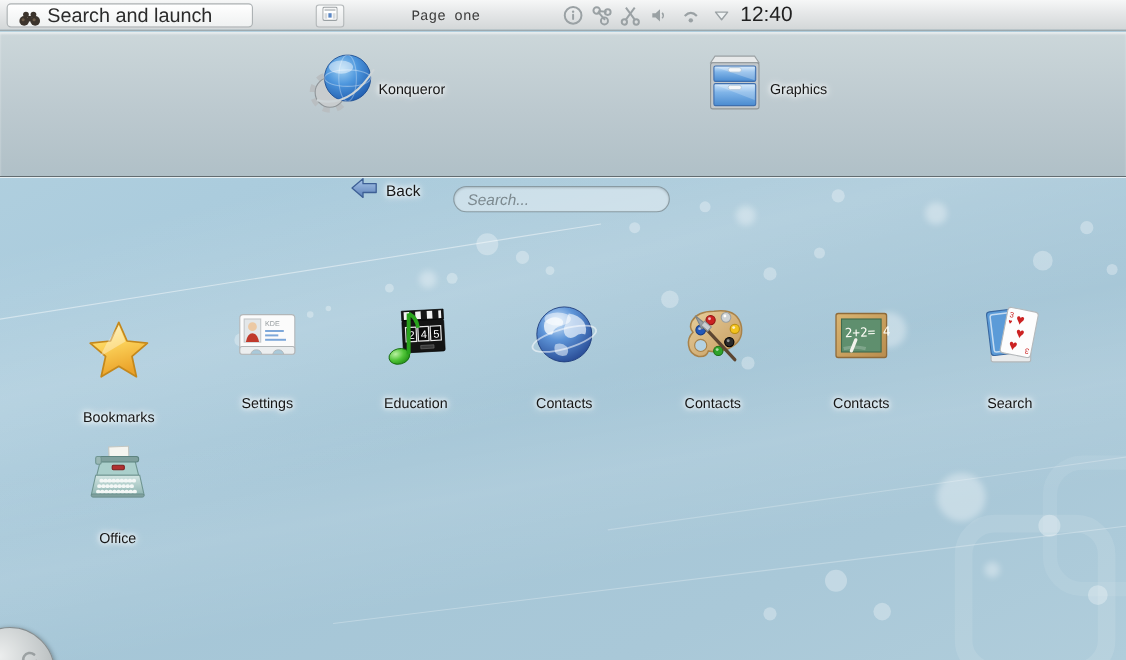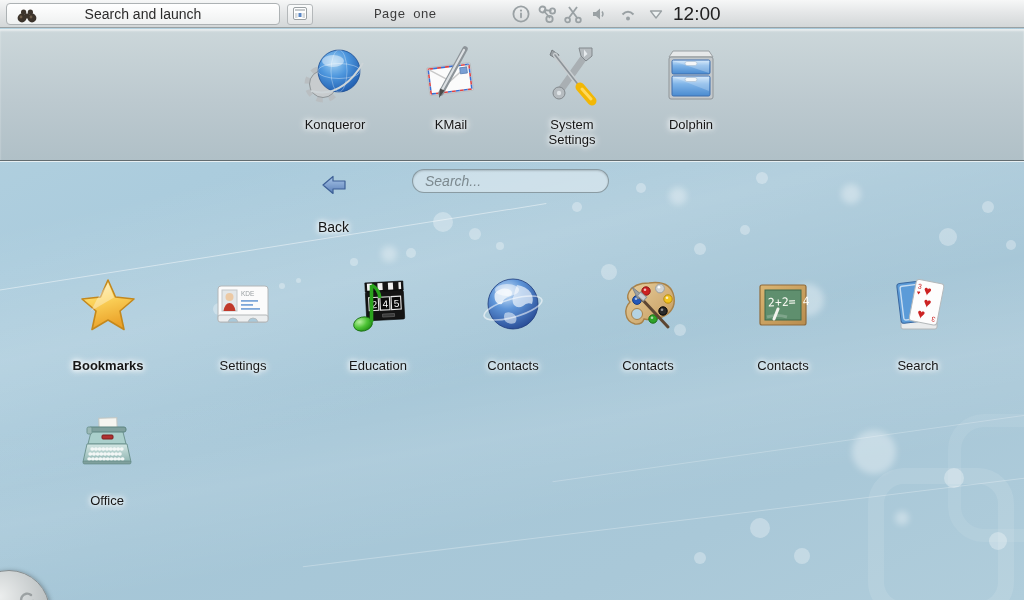--- a/index.html
+++ b/index.html
@@ -19,51 +19,51 @@
   .h2 { left:300px; top:520px; width:760px; transform:rotate(-7deg); opacity:.6; }
   .h3 { left:550px; top:445px; width:520px; transform:rotate(-8deg); opacity:.5; }
   .bubble { position:absolute; border-radius:50%; background:rgba(255,255,255,0.30); pointer-events:none; }
   .bubble.soft { filter:blur(3px); background:rgba(255,255,255,0.35); }
   .sq-outline { position:absolute; border:16px solid rgba(255,255,255,0.10); border-radius:36px; pointer-events:none; }
 
   
   .top-panel { position:absolute; left:0; top:0; width:1024px; height:28px;
     background:linear-gradient(#f6f7f7 0%,#e5e7e8 45%,#d3d7d8 100%);
     border-bottom:1px solid #9aa1a3; z-index:50; }
-  .sl-button { position:absolute; left:6px; top:3px; width:274px; height:22px;
+  .sl-button { position:absolute; left:6px; top:3px; width:224px; height:22px;
     background:linear-gradient(#ffffff,#eff1f1); border:1px solid #adb2b4; border-radius:4px;
-    display:flex; align-items:center; justify-content:center; font-size:14px; color:#2b2b2b; cursor:pointer; }
+    display:flex; align-items:center; justify-content:center; font-size:18px; color:#2b2b2b; cursor:pointer; }
   .sl-button .binocs { position:absolute; left:10px; top:4px; }
   .panel-tool { position:absolute; left:287px; top:4px; width:26px; height:21px;
     background:linear-gradient(#fbfcfc,#e2e4e5); border:1px solid #b4b8ba; border-radius:3px;
     display:flex; align-items:center; justify-content:center; }
   .page-tab { position:absolute; left:374px; top:7px; font-size:13px; color:#3c3c3c;font-family:Liberation Mono, monospace; }
   .tray { position:absolute; left:508px; top:2px; height:24px; display:flex; align-items:center; }
   .tray-icon { display:flex; align-items:center; justify-content:center; width:26px; height:24px; }
   .clock { position:absolute; left:673px; top:3px; font-size:19px; color:#202020; }
   .task-group { position:absolute; left:727px; top:3px; display:flex; align-items:center; gap:5px; }
   .task-label { font-size:13px; color:#2e2e2e; }
 
   
   .fav-strip { position:absolute; left:0; top:29px; width:1024px; height:131px;
     background:linear-gradient(#ccd7da 0%,#bcc9cf 55%,#b0c0c7 100%);
     box-shadow:inset 0 2px 2px rgba(255,255,255,0.55); z-index:40; }
   .fav-strip::after { content:""; position:absolute; left:0; bottom:-3px; width:100%; height:3px;
     background:linear-gradient(#626c70 0 33%, #e7eff2 33% 66%, rgba(255,255,255,0) 66%); }
-  .fav-item { position:absolute; top:14px; width:110px; display:flex; flex-direction:column; align-items:center; cursor:pointer; }
+  .fav-item { position:absolute; top:14px; width:110px; display:flex; flex-direction:row; align-items:center; cursor:pointer; }
   .fav-item .label { margin-top:6px; }
 
   
   .label { font-size:13px; color:#161616; text-align:center; line-height:15px;
     text-shadow:0 0 4px #fff,0 0 7px #fff,0 0 10px rgba(255,255,255,.9); }
   .label.narrow { width:72px; }
 
   
-  .back-button { position:absolute; left:318px; top:174px; display:flex; align-items:center; gap:20px;
-    cursor:pointer; z-index:30;flex-direction:column; }
+  .back-button { position:absolute; left:318px; top:160px; display:flex; align-items:center; gap:7px;
+    cursor:pointer; z-index:30; }
   .back-button .label { font-size:14px; }
   .search-field { position:absolute; left:412px; top:169px; width:197px; height:24px; z-index:30;
     border:1px solid rgba(70,85,92,0.5); border-radius:12px; background:rgba(255,255,255,0.38);
     box-shadow:inset 0 1px 2px rgba(0,0,0,0.18); }
   .search-field input { width:100%; height:100%; background:transparent; border:none; outline:none;
     padding:0 12px; font-size:14px; font-style:italic; color:#5e6a70; font-family:"Liberation Sans",sans-serif; }
   .search-field input::placeholder { color:#7c898f; opacity:1; }
 
   
   .cat-item { position:absolute; width:120px; display:flex; flex-direction:column; align-items:center;
@@ -191,21 +191,21 @@
         <circle cx="10" cy="13.5" r="2" fill="#9aa1a4"></circle>
       </svg>
     </span>
     <span class="tray-icon" style="width:24px">
       <svg width="16" height="14" viewBox="0 0 16 14">
         <polygon points="2.5,4 13.5,4 8,11" fill="#eef2f3" stroke="#9aa1a4" stroke-width="1.3" stroke-linejoin="round"></polygon>
       </svg>
     </span>
   </div>
 
-  <div class="clock">12:00</div>
+  <div class="clock">12:40</div>
 
 </div>
 
 <div class="fav-strip">
 
   <div class="fav-item" style="left:280px;">
     <span>
       <svg width="64" height="64" viewBox="0 0 64 64">
         <defs>
           <radialGradient id="kong" cx="38%" cy="30%" r="75%">
@@ -219,55 +219,21 @@
         <circle cx="36" cy="28" r="21" fill="url(#kong)" stroke="#1c4d92" stroke-width="0.8"></circle>
         <ellipse cx="36" cy="28" rx="21" ry="7.5" fill="none" stroke="rgba(255,255,255,0.35)"></ellipse>
         <ellipse cx="36" cy="28" rx="8" ry="21" fill="none" stroke="rgba(255,255,255,0.3)"></ellipse>
         <ellipse cx="30" cy="18" rx="11" ry="6" fill="rgba(255,255,255,0.45)"></ellipse>
         <path d="M8 48 Q38 56 60 20" fill="none" stroke="#ced5d8" stroke-width="2"></path>
       </svg>
     </span>
     <span class="label">Konqueror</span>
   </div>
 
-  <div class="fav-item" style="left:396px;">
-    <span>
-      <svg width="64" height="64" viewBox="0 0 64 64">
-        <g transform="rotate(-7 32 36)">
-          <rect x="9" y="22" width="44" height="28" rx="2" fill="#fbfbfb" stroke="#b8bcbe"></rect>
-          <rect x="10.5" y="23.5" width="41" height="25" rx="1" fill="none" stroke="#d44" stroke-width="1.6" stroke-dasharray="4 4"></rect>
-          <rect x="10.5" y="23.5" width="41" height="25" rx="1" fill="none" stroke="#3a6fd0" stroke-width="1.6" stroke-dasharray="4 4" stroke-dashoffset="4"></rect>
-          <path d="M11 24 L31 38 L51 24" fill="none" stroke="#c9c9c9" stroke-width="1.4"></path>
-          <rect x="42" y="26" width="7" height="6" fill="#7a9fd4" stroke="#5a7fb4" stroke-width="0.8"></rect>
-        </g>
-        <line x1="46" y1="6" x2="22" y2="50" stroke="#8d9499" stroke-width="5.5" stroke-linecap="round"></line>
-        <line x1="45" y1="7" x2="23" y2="47" stroke="#dde1e4" stroke-width="2.2" stroke-linecap="round"></line>
-        <polygon points="20,55 25.5,47.5 21,45.5" fill="#4a4a4a"></polygon>
-      </svg>
-    </span>
-    <span class="label">KMail</span>
-  </div>
-
-  <div class="fav-item" style="left:517px;">
-    <span>
-      <svg width="64" height="64" viewBox="0 0 64 64">
-        <line x1="45" y1="13" x2="20" y2="48" stroke="#a9afb3" stroke-width="7" stroke-linecap="round"></line>
-        <circle cx="19" cy="50" r="6" fill="#b6bcc0" stroke="#82888c"></circle>
-        <circle cx="19" cy="50" r="2.2" fill="#dfe4e7"></circle>
-        <polygon points="39,5 52,5 52,13 46,18 41,13" fill="#b6bcc0" stroke="#82888c" stroke-linejoin="round"></polygon>
-        <polygon points="44,6.5 47.5,11 44,14" fill="#e7ebee"></polygon>
-        <polygon points="12,7 19,12 17,16 10,12" fill="#9aa0a4" stroke="#777d81"></polygon>
-        <line x1="15" y1="12" x2="40" y2="44" stroke="#c9ced1" stroke-width="4.5" stroke-linecap="round"></line>
-        <line x1="15" y1="12" x2="40" y2="44" stroke="#8d9499" stroke-width="1.6" stroke-linecap="round"></line>
-        <line x1="40" y1="44" x2="52" y2="58" stroke="#f2b705" stroke-width="9" stroke-linecap="round"></line>
-        <line x1="42" y1="46" x2="51" y2="56" stroke="#ffd95e" stroke-width="3" stroke-linecap="round"></line>
-      </svg>
-    </span>
-    <span class="label narrow">System Settings</span>
-  </div>
+
 
   <div class="fav-item" style="left:636px;">
     <span>
       <svg width="64" height="64" viewBox="0 0 64 64">
         <defs>
           <linearGradient id="drw" x1="0" y1="0" x2="0" y2="1">
             <stop offset="0%" stop-color="#cfe6fb"></stop>
               <stop offset="40%" stop-color="#7fb4e8"></stop>
               <stop offset="100%" stop-color="#4a8bd0"></stop>
           </linearGradient>
@@ -275,21 +241,21 @@
         <polygon points="14,8 50,8 54,14 10,14" fill="#e7e9ea" stroke="#9aa0a3"></polygon>
         <rect x="10" y="14" width="44" height="42" rx="2" fill="#c3c8cb" stroke="#8f9598"></rect>
         <rect x="13" y="17" width="38" height="14" rx="1.5" fill="url(#drw)" stroke="#3f6fae"></rect>
         <rect x="26" y="18.5" width="12" height="4" rx="2" fill="#f2f5f7" stroke="#9ab4cc" stroke-width="0.8"></rect>
         <rect x="13" y="33" width="38" height="20" rx="1.5" fill="url(#drw)" stroke="#3f6fae"></rect>
         <rect x="26" y="34.5" width="12" height="4" rx="2" fill="#f2f5f7" stroke="#9ab4cc" stroke-width="0.8"></rect>
         <path d="M14 18 L50 30 L50 18 Z" fill="rgba(255,255,255,0.25)"></path>
         <path d="M14 34 L50 48 L50 34 Z" fill="rgba(255,255,255,0.22)"></path>
       </svg>
     </span>
-    <span class="label">Dolphin</span>
+    <span class="label">Graphics</span>
   </div>
 </div>
 
 <div class="back-button">
   <span>
     <svg width="26" height="22" viewBox="0 0 26 22">
       <defs>
         <linearGradient id="bkar" x1="0" y1="0" x2="0" y2="1">
           <stop offset="0%" stop-color="#a9c6e8"></stop>
             <stop offset="100%" stop-color="#5a7fb8"></stop>
@@ -298,21 +264,21 @@
       <polygon points="2,11 12,2.5 12,7 24,7 24,15 12,15 12,19.5" fill="url(#bkar)" stroke="#3d5f95" stroke-width="1.2" stroke-linejoin="round"></polygon>
     </svg>
   </span>
   <span class="label">Back</span>
 </div>
 
 <div class="search-field">
   <input type="text" placeholder="Search..." style="">
 </div>
 
-<div class="cat-item" style="left:48px;top:273px;font-weight:bold;">
+<div class="cat-item" style="left:48px;top:286px;">
   <span>
     <svg width="64" height="64" viewBox="0 0 64 64">
       <defs>
         <linearGradient id="star" x1="0" y1="0" x2="0.3" y2="1">
           <stop offset="0%" stop-color="#ffefb0"></stop>
             <stop offset="45%" stop-color="#fcd45c"></stop>
             <stop offset="100%" stop-color="#eba32a"></stop>
         </linearGradient>
       </defs>
       <polygon points="32,7 39.5,24 58,26 44,38 48,56.5 32,47 16,56.5 20,38 6,26 24.5,24" fill="url(#star)" stroke="#c4881c" stroke-width="1.6" stroke-linejoin="round"></polygon>
@@ -457,21 +423,21 @@
         <text x="35" y="22" font-size="13" fill="#cc2222">♥</text>
         <text x="37" y="34" font-size="13" fill="#cc2222">♥</text>
         <text x="33" y="46" font-size="13" fill="#cc2222">♥</text>
         <text x="48" y="48" font-size="7" fill="#cc2222" transform="rotate(180 50 45)">3</text>
       </g>
     </svg>
   </span>
   <span class="label">Search</span>
 </div>
 
-<div class="cat-item" style="left:47px;top:408px;justify-content:center;">
+<div class="cat-item" style="left:47px;top:396px;justify-content:center;">
   <span>
     <svg width="64" height="64" viewBox="0 0 64 64">
       <defs>
         <linearGradient id="twb" x1="0" y1="0" x2="0" y2="1">
           <stop offset="0%" stop-color="#d3e6e3"></stop>
             <stop offset="100%" stop-color="#8fb5b2"></stop>
         </linearGradient>
       </defs>
       <rect x="24" y="10" width="18" height="12" fill="#f5f5f0" stroke="#c3c6c1" transform="rotate(-2 33 16)"></rect>
       <polygon points="17,20 47,20 51,36 13,36" fill="#aacfcb" stroke="#6f9591"></polygon>

